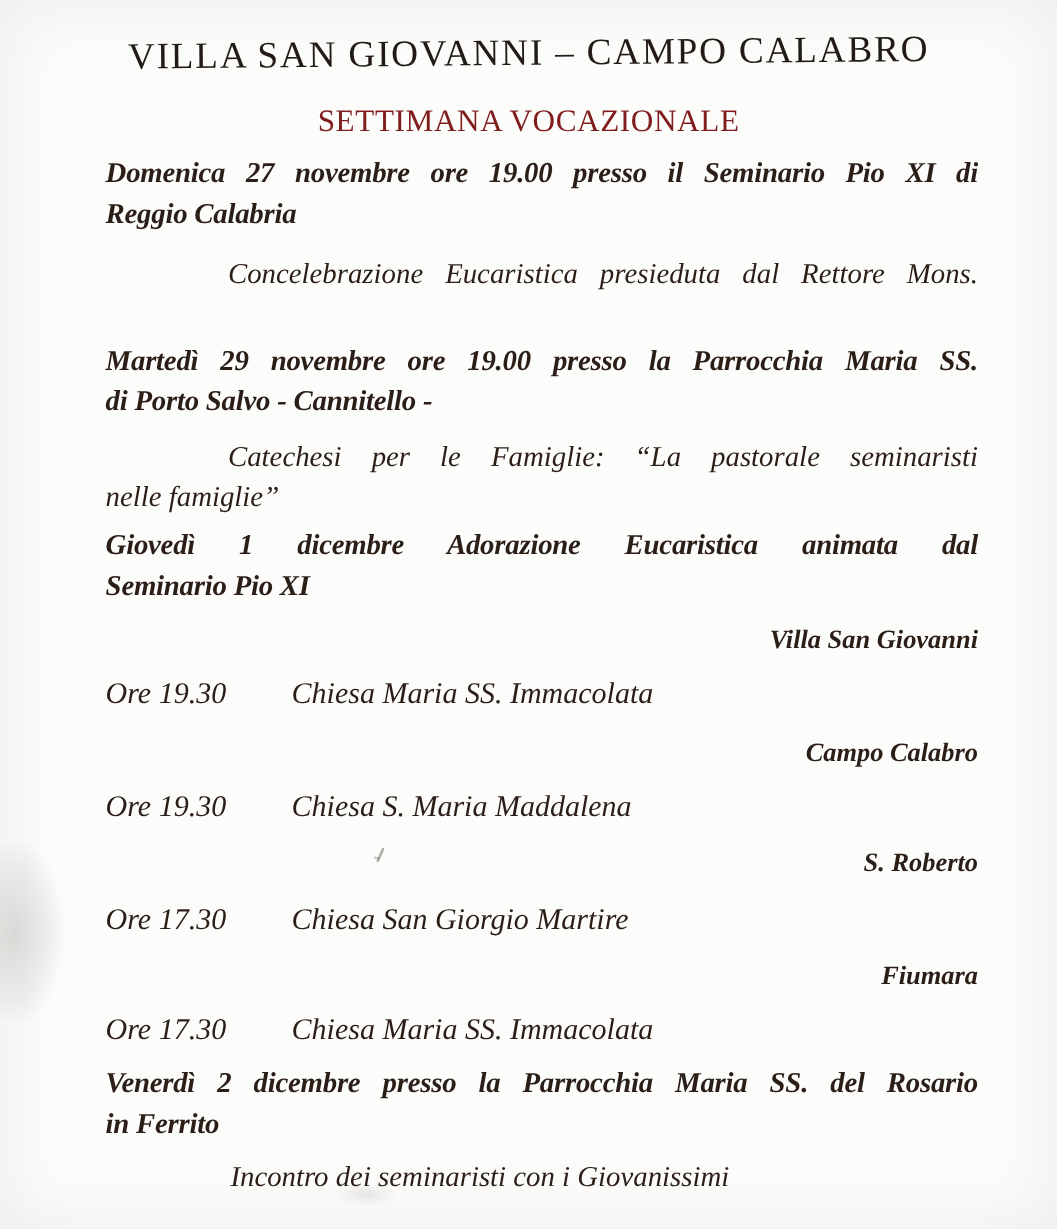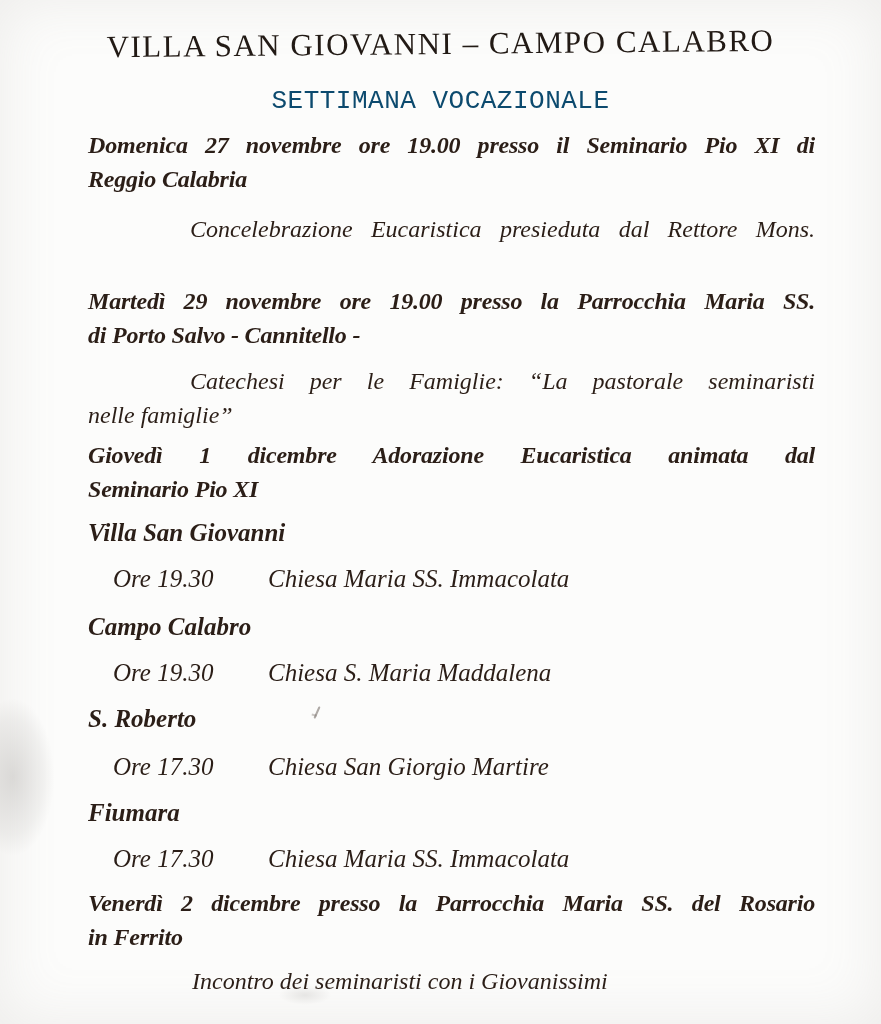--- a/index.html
+++ b/index.html
@@ -54,22 +54,21 @@
     color: #221a15;
     transform: rotate(-0.55deg);
     white-space: nowrap;
   }
   .doc-subtitle {
     position: absolute;
     left: 0; right: 0; top: 86px;
     text-align: center;
     font-size: 26px;
     letter-spacing: 0.5px;
-    color: #0c4a6e;
-    font-family: Liberation Mono, monospace;
+    color: #7f1d1d;
   }
   
   .content {
     position: absolute;
     left: 88px; top: 0;
     width: 727px; height: 772px;
   }
   .para {
     position: absolute;
     left: 0; width: 727px;
@@ -83,40 +82,40 @@
   .p-domenica      { top: 128px; }
   .p-domenica-desc { top: 212px; }
   .p-martedi       { top: 284px; }
   .p-martedi-desc  { top: 364px; }
   .p-giovedi       { top: 438px; }
   .p-venerdi       { top: 886px; }
   .p-venerdi-desc  { top: 964px; padding-left: 104px; box-sizing: border-box; }
   .loc-head {
     position: absolute;
     left: 0; width: 727px;
-    text-align: left;
+    text-align: right;
     font-style: italic; font-weight: bold;
-    font-size: 25px; line-height: 34px;
+    font-size: 22px; line-height: 34px;
   }
   .loc-head-0 { top: 516px; }
   .loc-head-1 { top: 610px; }
   .loc-head-2 { top: 702px; }
   .loc-head-3 { top: 796px; }
   .sched-row {
     position: absolute;
     left: 0; width: 727px;
     display: flex;
     font-style: italic;
     font-size: 25px; line-height: 34px;
   }
   .sched-row-0 { top: 562px; }
   .sched-row-1 { top: 656px; }
   .sched-row-2 { top: 750px; }
   .sched-row-3 { top: 842px; }
-  .time { width: 155px; flex: 0 0 155px; margin-left: 25px; }
+  .time { width: 155px; flex: 0 0 155px; }
   .church { flex: 1; }
 </style>
 </head>
 <body>
 
 <div class="page">
 
   <div class="smudge smudge-left"></div>
   <div class="smudge smudge-bottom"></div>
   <div class="pen-mark"></div>

